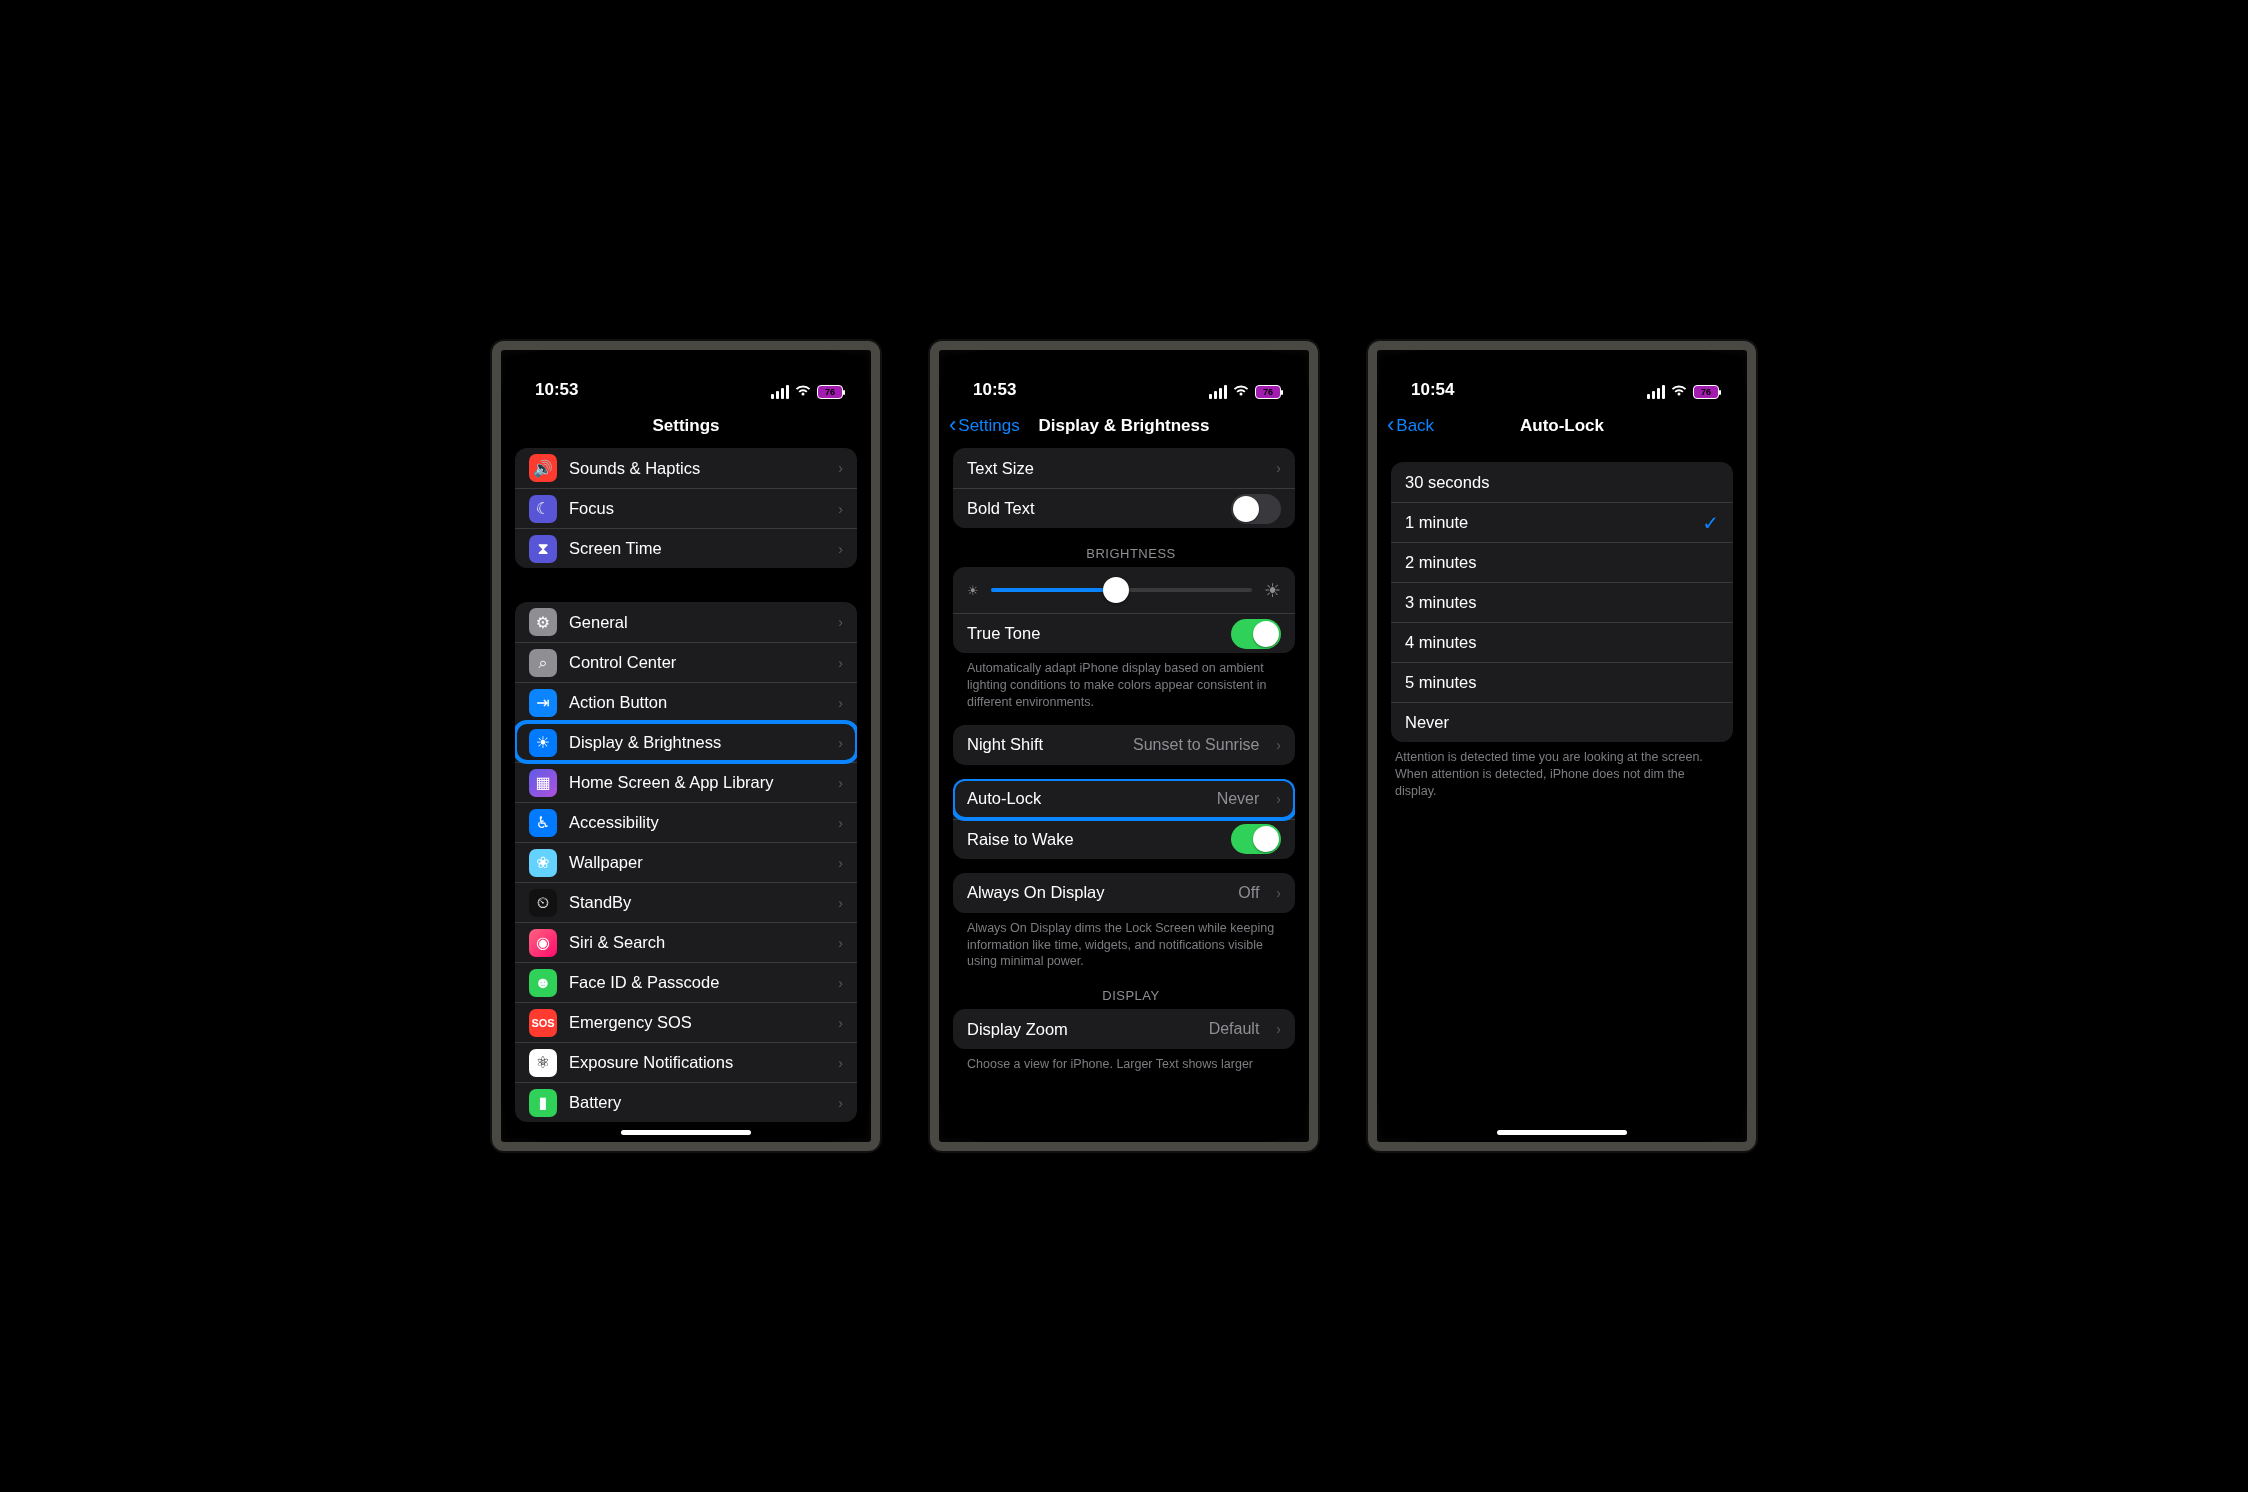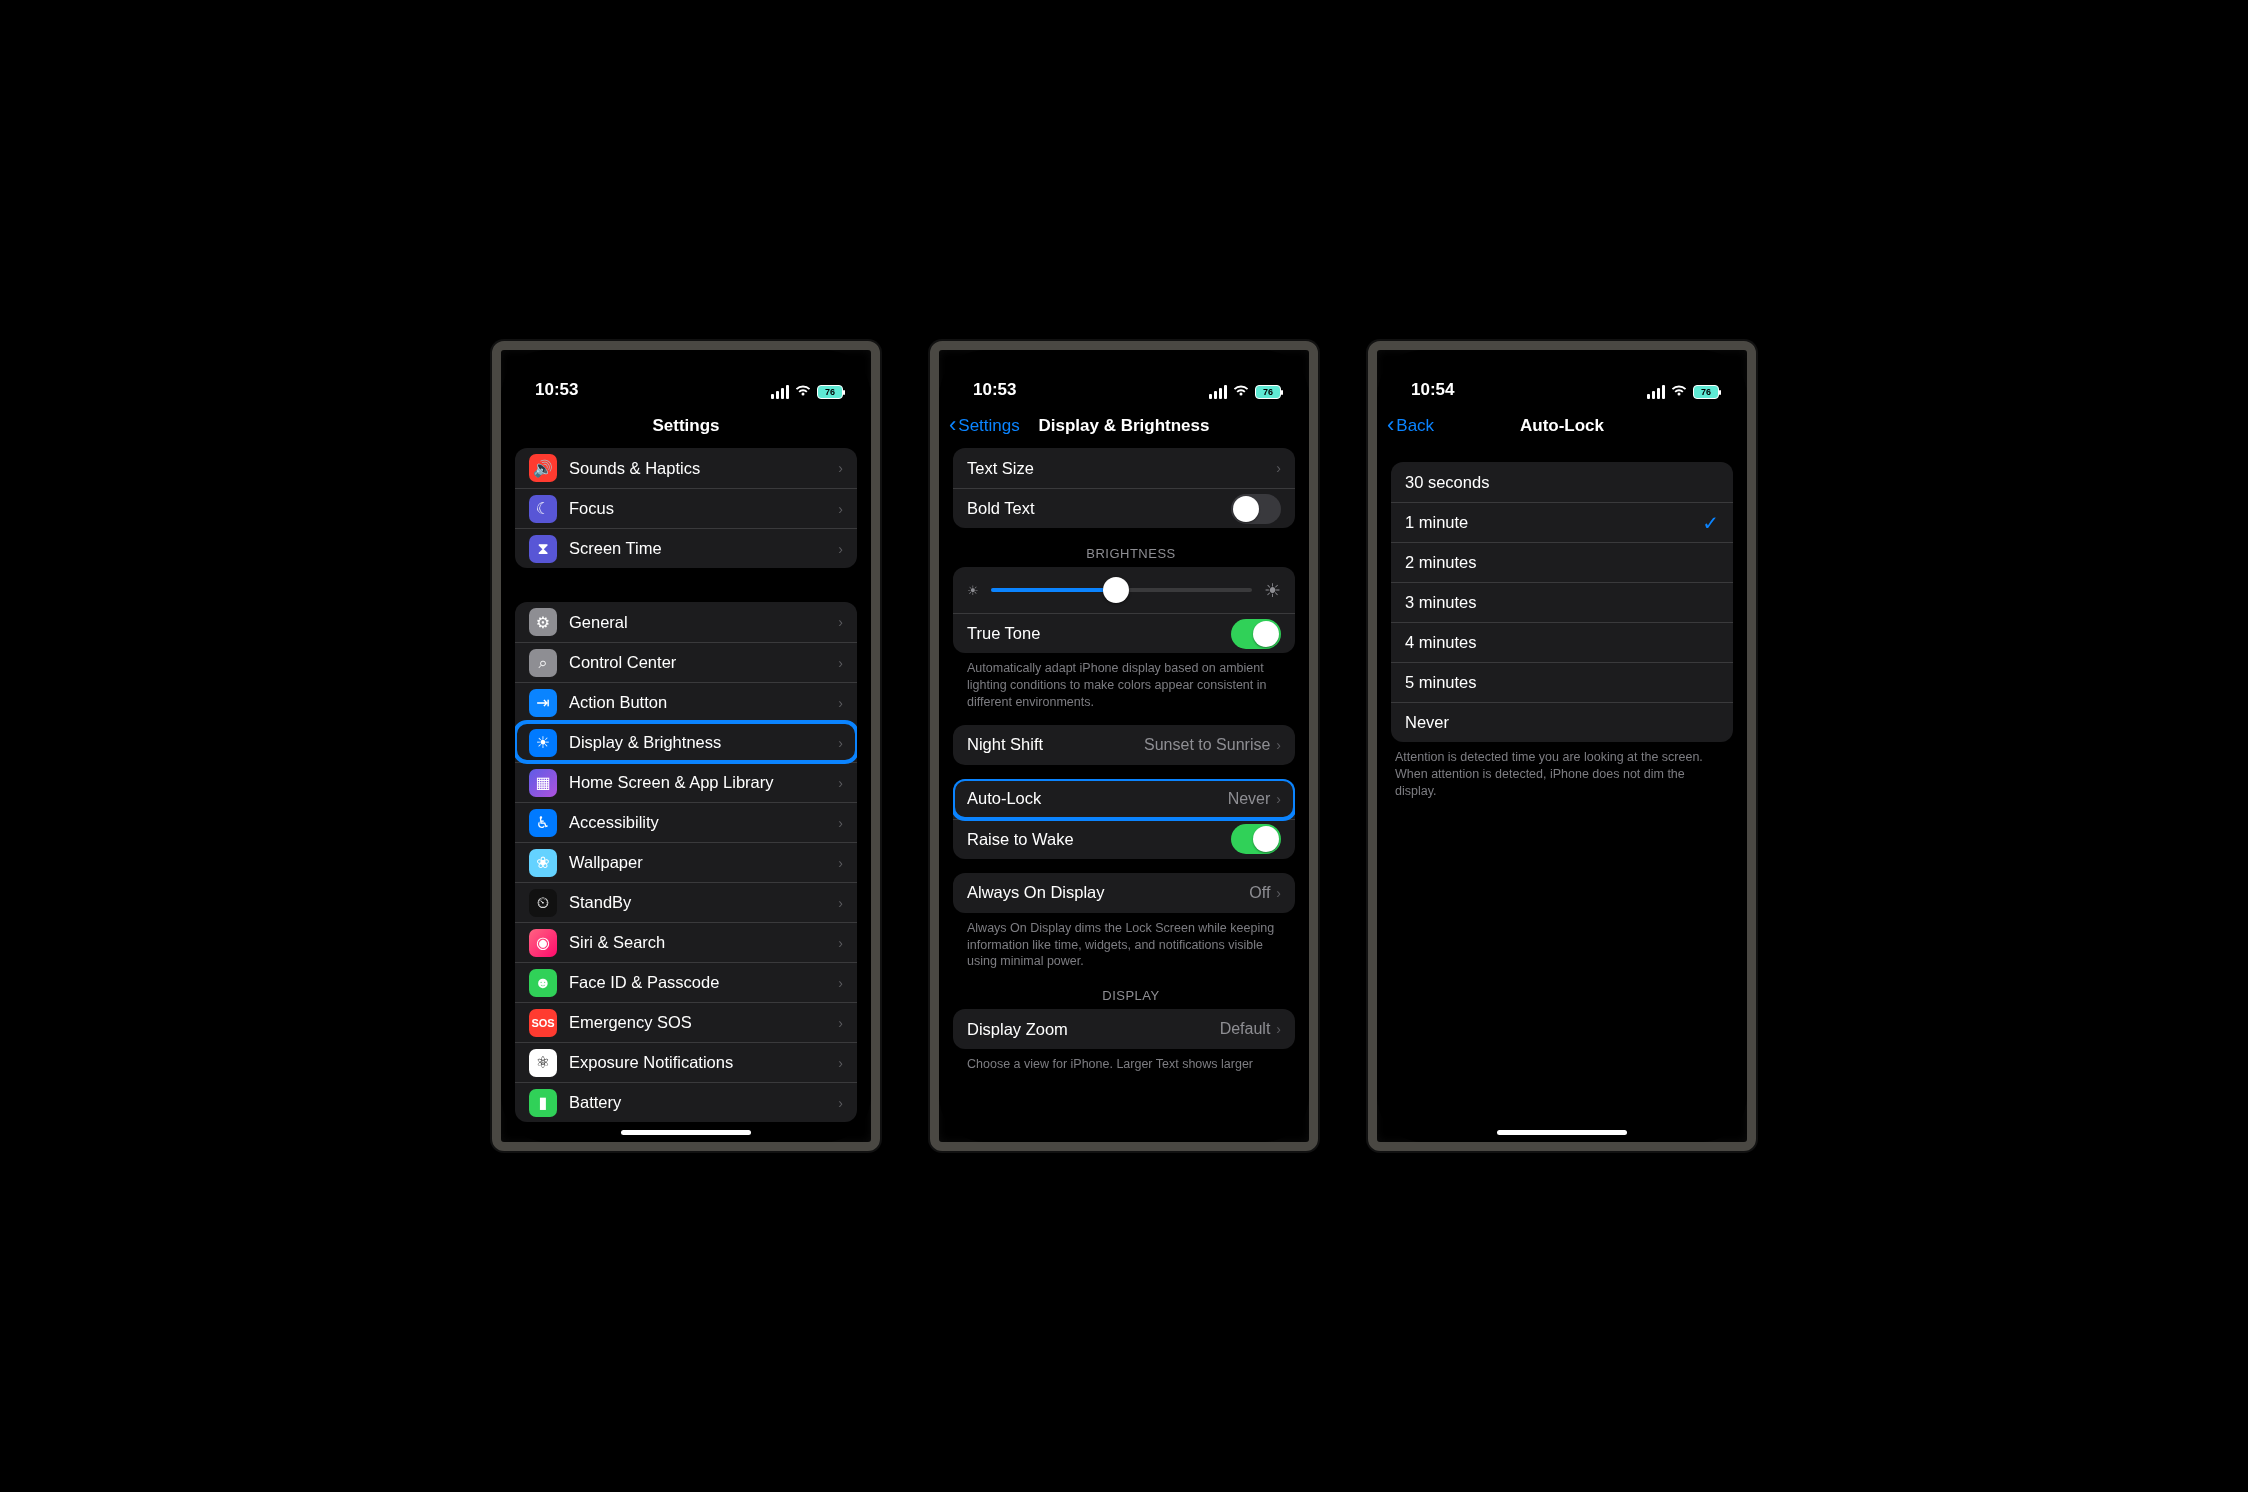--- a/index.html
+++ b/index.html
@@ -56,21 +56,21 @@
   .sig-bars span { width:3px; background:#fff; border-radius:1px; }
   .sig-bars span:nth-child(1){height:5px}
   .sig-bars span:nth-child(2){height:8px}
   .sig-bars span:nth-child(3){height:11px}
   .sig-bars span:nth-child(4){height:14px}
   .wifi-icon { font-size: 15px; }
   .battery {
     border:1.5px solid #fff; border-radius:4px;
     width:26px; height:14px; position:relative;
     display:flex; align-items:center; justify-content:center;
-    font-size:9px; font-weight:700; color:#000; background:#5eead4;
+    font-size:9px; font-weight:700; color:#000; background:#a21caf;
   }
   .battery::after{content:"";position:absolute;right:-3px;top:4px;width:2px;height:5px;background:#fff;border-radius:1px;}
 
   .nav-bar {
     display:flex; align-items:center; height:44px;
     padding: 0 10px;
     position: relative;
   }
   .nav-title {
     position:absolute; left:0; right:0; text-align:center;
@@ -113,21 +113,21 @@
     border-radius: 12px;
     z-index:2;
   }
 
   .icon-box {
     width:28px;height:28px;border-radius:7px;
     display:flex;align-items:center;justify-content:center;
     margin-right:12px;flex-shrink:0;font-size:16px;color:#fff;
   }
   .cell-label{font-size:16.5px;flex:1;white-space:nowrap;overflow:hidden;text-overflow:ellipsis;}
-  .cell-value{color:#8e8e93;font-size:16px;margin-right:6px;}
+  .cell-value{color:#8e8e93;font-size:16px;margin-right:17px;}
   .chevron{color:#5a5a5e;font-size:14px;}
 
   .toggle{
     width:50px;height:30px;border-radius:16px;position:relative;
     background:#39393d;flex-shrink:0;
   }
   .toggle.on{background:#30d158;}
   .toggle .knob{
     position:absolute;top:2px;width:26px;height:26px;border-radius:50%;
     background:#fff;box-shadow:0 1px 2px rgba(0,0,0,.4);

